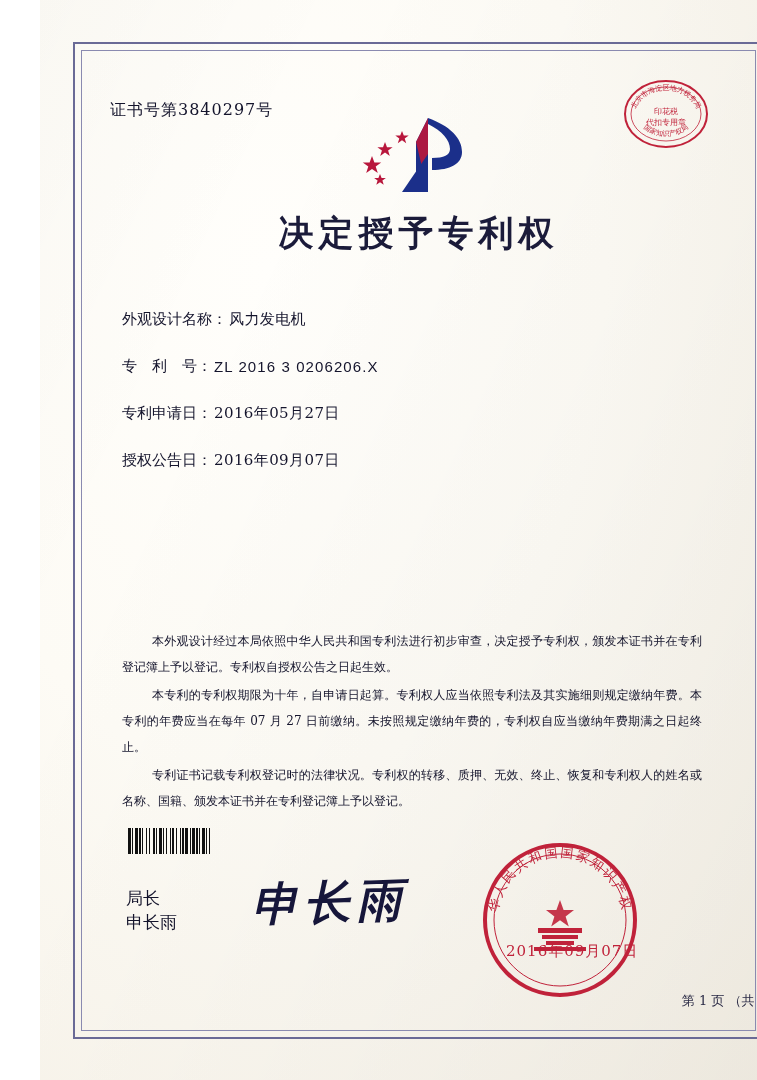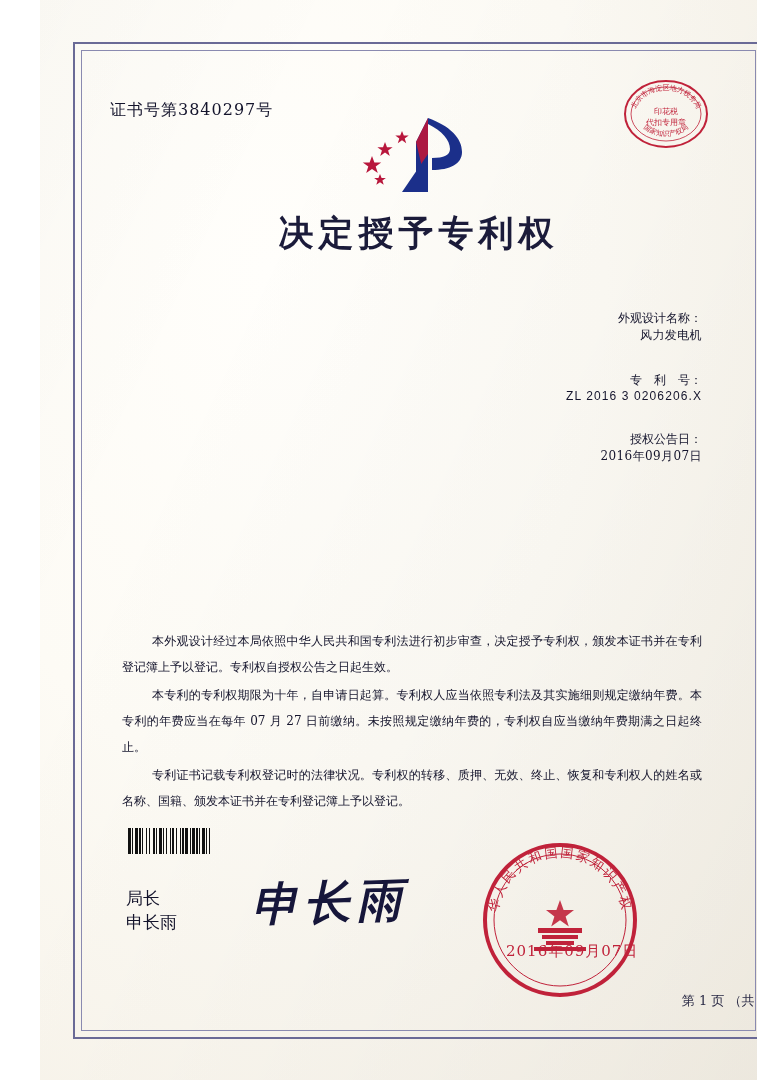--- a/index.html
+++ b/index.html
@@ -87,25 +87,24 @@
 
   
   .fields {
     position: absolute;
     left: 82px;
     top: 310px;
     width: 580px;
   }
   .field-row {
     display: flex;
-    align-items: flex-end;
+    align-items: center;
     margin-bottom: 28px;
-    font-size: 12px;
+    font-size: 15px;
     color: #14142c;
-    flex-direction: column;
   }
   .field-label {
     white-space: pre;
     font-family: "DejaVu Serif", "Liberation Serif", serif;
   }
   .field-value {
     margin-left: 2px;
     font-family: "DejaVu Serif", "Liberation Serif", serif;
     letter-spacing: 0.4px;
   }
@@ -252,20 +251,24 @@
   <div class="fields">
     <div class="field-row">
       <span class="field-label">外观设计名称：</span>
       <span class="field-value">风力发电机</span>
     </div>
     <div class="field-row">
       <span class="field-label">专　利　号：</span>
       <span class="field-value mono-ish">ZL 2016 3 0206206.X</span>
     </div>
     <div class="field-row">
+      <span class="field-label">专利申请日：</span>
+      <span class="field-value">2016年05月27日</span>
+    </div>
+    <div class="field-row">
       <span class="field-label">授权公告日：</span>
       <span class="field-value">2016年09月07日</span>
     </div>
   </div>
 
   <div class="body-text">
     <p>本外观设计经过本局依照中华人民共和国专利法进行初步审查，决定授予专利权，颁发本证书并在专利登记簿上予以登记。专利权自授权公告之日起生效。</p>
     <p>本专利的专利权期限为十年，自申请日起算。专利权人应当依照专利法及其实施细则规定缴纳年费。本专利的年费应当在每年 07 月 27 日前缴纳。未按照规定缴纳年费的，专利权自应当缴纳年费期满之日起终止。</p>
     <p>专利证书记载专利权登记时的法律状况。专利权的转移、质押、无效、终止、恢复和专利权人的姓名或名称、国籍、颁发本证书并在专利登记簿上予以登记。</p>
   </div>

